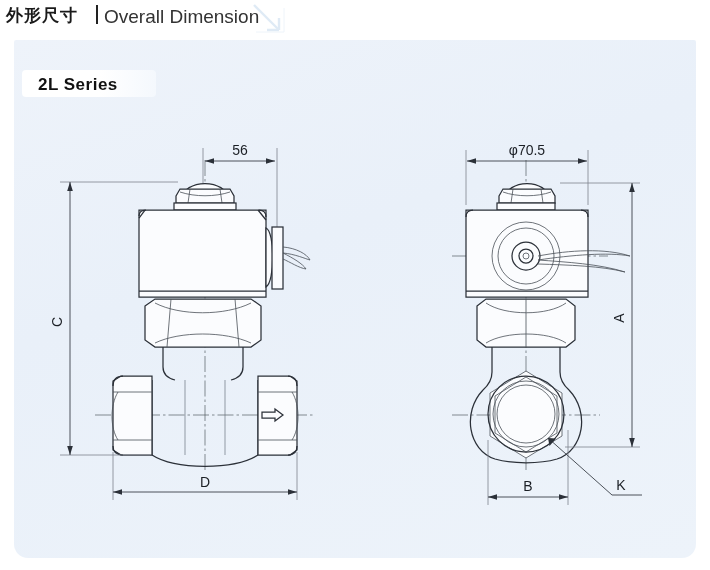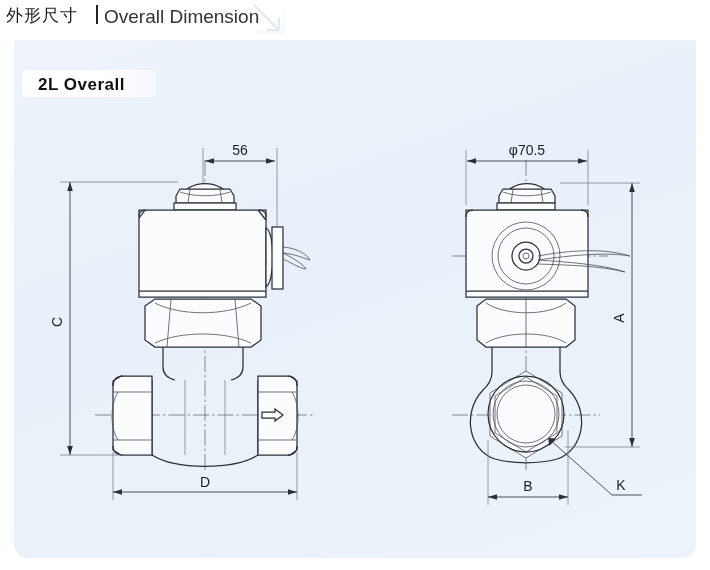--- a/index.html
+++ b/index.html
@@ -11,21 +11,21 @@
   #root{position:relative;width:710px;height:570px;}
 
   
   .header{
     position:absolute;left:0;top:0;width:710px;height:36px;
     background:#ffffff;
   }
   .hdr-cn{
     position:absolute;left:6px;top:4px;
     font-size:17px;color:#1a1a1a;letter-spacing:1px;
-    font-family:"DejaVu Sans",sans-serif;font-weight:400;
+    font-family:"DejaVu Sans",sans-serif;font-weight:700;
   }
   .hdr-bar{
     position:absolute;left:96px;top:5px;width:2px;height:19px;background:#222;
   }
   .hdr-en{
     position:absolute;left:104px;top:6px;
     font-size:19px;color:#333;font-weight:400;
   }
   .hdr-deco{position:absolute;left:250px;top:2px;width:40px;height:34px;opacity:.45;}
 
@@ -70,21 +70,21 @@
     <svg class="hdr-deco" viewBox="0 0 40 34">
       <path d="M4 3 L28 27" fill="none" stroke="#b9d2ea" stroke-width="2.4"></path>
       <path d="M29 28 L29 16 M29 28 L17 28" fill="none" stroke="#b9d2ea" stroke-width="2.4"></path>
       <path d="M6 30 L34 30 M34 30 L34 6" fill="none" stroke="#d9e7f4" stroke-width="1"></path>
     </svg>
   </div>
 
   <div class="panel"></div>
 
   <div class="series-box"></div>
-  <div class="series-text">2L Overall</div>
+  <div class="series-text">2L Series</div>
 
   <svg class="draw" viewBox="0 0 710 570">
 
     <g>
 
       <line class="center" x1="205" y1="160" x2="205" y2="470"></line>
 
       <line class="center" x1="95" y1="415" x2="315" y2="415"></line>
 
       <line class="extline" x1="203" y1="148" x2="203" y2="205"></line>

